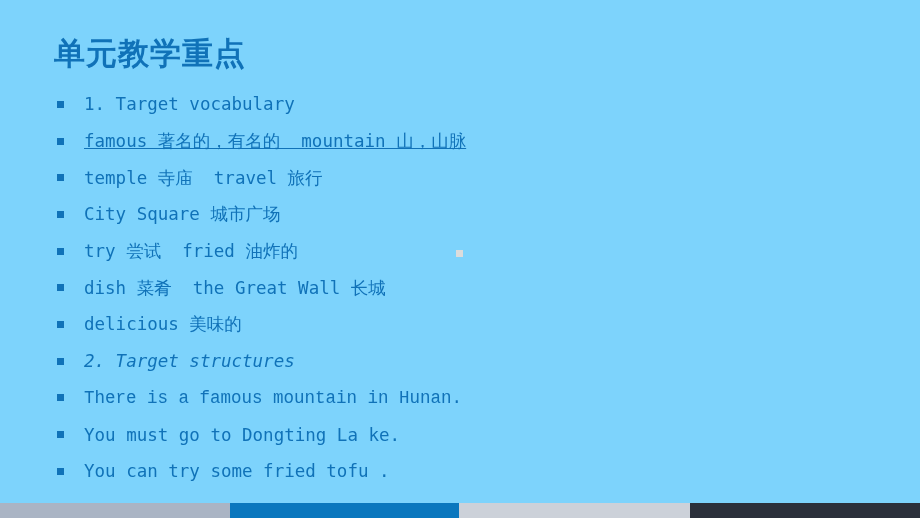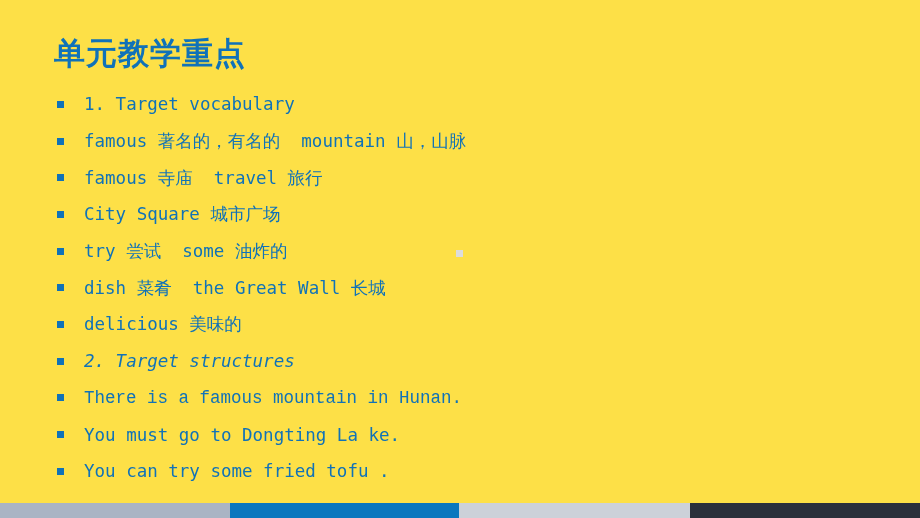--- a/index.html
+++ b/index.html
@@ -91,44 +91,44 @@
     height: 15px;
     display: flex;
   }
   .bar-seg {
     height: 100%;
   }
 </style>
 </head>
 <body style="background: rgb(240, 240, 240);">
 
-<div class="slide" style="background: #fde047;">
+<div class="slide" style="background: #7dd3fc;">
 
   <h1 class="slide-title" style="color: rgb(16, 114, 184);">单元教学重点</h1>
 
   <ul class="bullet-list">
     <li class="bullet-item">
       <span class="bullet-marker" style="background: rgb(16, 114, 184);"></span>
       <span class="bullet-text" style="color: rgb(16, 114, 184);">1. Target vocabulary</span>
     </li>
     <li class="bullet-item">
       <span class="bullet-marker" style="background: rgb(16, 114, 184);"></span>
-      <span class="bullet-text" style="color: rgb(16, 114, 184);">famous 著名的，有名的  mountain 山，山脉</span>
+      <span class="bullet-text" style="color: rgb(16, 114, 184); text-decoration: underline;">famous 著名的，有名的  mountain 山，山脉</span>
     </li>
     <li class="bullet-item">
       <span class="bullet-marker" style="background: rgb(16, 114, 184);"></span>
-      <span class="bullet-text" style="color: rgb(16, 114, 184);">famous 寺庙  travel 旅行</span>
+      <span class="bullet-text" style="color: rgb(16, 114, 184);">temple 寺庙  travel 旅行</span>
     </li>
     <li class="bullet-item">
       <span class="bullet-marker" style="background: rgb(16, 114, 184);"></span>
       <span class="bullet-text" style="color: rgb(16, 114, 184);">City Square 城市广场</span>
     </li>
     <li class="bullet-item">
       <span class="bullet-marker" style="background: rgb(16, 114, 184);"></span>
-      <span class="bullet-text" style="color: rgb(16, 114, 184);">try 尝试  some 油炸的</span>
+      <span class="bullet-text" style="color: rgb(16, 114, 184);">try 尝试  fried 油炸的</span>
     </li>
     <li class="bullet-item">
       <span class="bullet-marker" style="background: rgb(16, 114, 184);"></span>
       <span class="bullet-text" style="color: rgb(16, 114, 184); text-align: right;">dish 菜肴  the Great Wall 长城</span>
     </li>
     <li class="bullet-item">
       <span class="bullet-marker" style="background: rgb(16, 114, 184);"></span>
       <span class="bullet-text" style="color: rgb(16, 114, 184);">delicious 美味的</span>
     </li>
     <li class="bullet-item">

